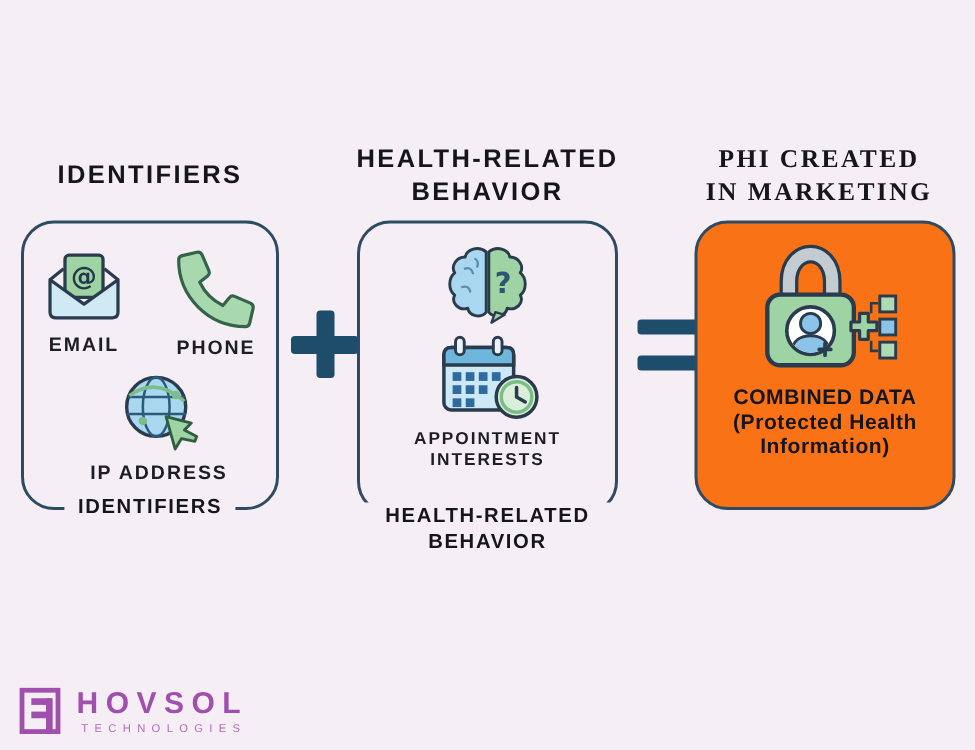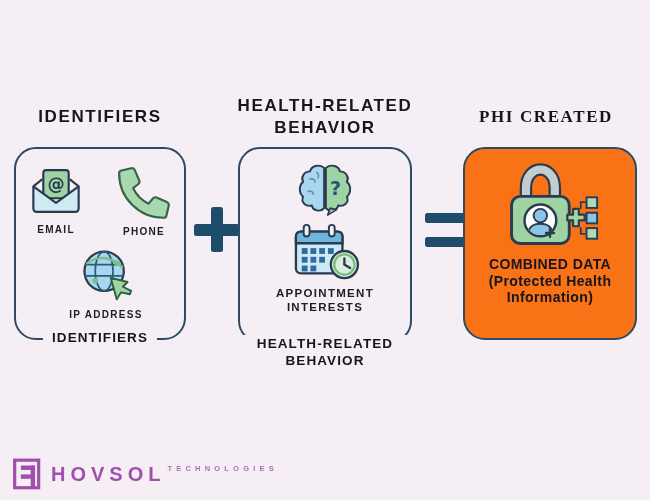--- a/index.html
+++ b/index.html
@@ -27,21 +27,21 @@
     position:absolute;left:50%;transform:translateX(-50%);background:#f5eff5;
     padding:0 9px;font-weight:800;font-size:13.5px;letter-spacing:1.1px;
     white-space:nowrap;line-height:18px;bottom:-9px;color:#15151d;text-align:center;
   }
   .box-tag.two{white-space:normal;width:max-content;line-height:17px;bottom:-28px;}
   
   .rows{display:flex;flex-direction:column;align-items:center;width:100%;}
   .row{display:flex;justify-content:center;align-items:flex-start;width:100%;}
   .item{display:flex;flex-direction:column;align-items:center;}
   .ilabel{
-    font-weight:800;font-size:10px;letter-spacing:1.3px;color:#1d1d26;
+    font-weight:800;font-size:13px;letter-spacing:1.3px;color:#1d1d26;
     text-align:center;line-height:14px;margin-top:3px;
   }
   
   .op{position:absolute;}
   .plus{left:194px;top:207px;width:45px;height:45px;}
   .pbar{position:absolute;background:#1d4d6b;border-radius:2.5px;}
   .pbar.h{left:0;right:0;top:50%;height:12px;margin-top:-6px;}
   .pbar.v{top:0;bottom:0;left:50%;width:12px;margin-left:-6px;}
   .equals{left:425px;top:213px;width:41px;height:34px;display:flex;flex-direction:column;justify-content:space-between;}
   .ebar{height:10px;background:#1d4d6b;border-radius:2.5px;}
@@ -51,38 +51,39 @@
     font-size:14px;line-height:16.5px;letter-spacing:.4px;
   }
   .phi-caption .l2{display:block;width:152px;margin:0 auto;}
   
   .footer-text{
     position:absolute;left:5px;right:5px;top:386px;text-align:center;
     font-weight:800;font-size:17.5px;line-height:25px;color:#14141c;letter-spacing:.1px;
   }
   
   .logo{position:absolute;left:12px;top:455px;display:flex;align-items:center;gap:7px;}
-  .logo-txt{display:flex;}
+  .logo-txt{display:flex;flex-direction:column;align-items:center;}
   .logo-name{font-weight:800;font-size:20px;letter-spacing:5px;color:#a14fad;line-height:22px;}
-  .logo-tag{font-weight:700;font-size:7.5px;letter-spacing:4.2px;color:#b06cbc;margin-top:1px;margin-left:2px;}
+  .logo-tag{font-weight:400;font-size:7.5px;letter-spacing:4.2px;color:#b06cbc;margin-top:1px;margin-left:2px;}
 </style>
 </head>
 <body>
 
 <div class="canvas">
 
   <div class="col-header h1">
     <span>IDENTIFIERS</span>
   </div>
   <div class="col-header h2">
     <span>HEALTH-RELATED</span>
     <span>BEHAVIOR</span>
   </div>
   <div class="col-header h3">
     <span>PHI CREATED</span>
+    <span>IN MARKETING</span>
   </div>
 
   <div class="box box1">
     <div class="rows" style="padding-top:13px;">
       <div class="row" style="gap:14px;">
         <div class="item" style="width:74px;">
           <svg width="58" height="58" viewBox="0 0 64 64">
             <rect x="18" y="9" width="28" height="31" rx="3" fill="#9ed3a4" stroke="#2b3b4e" stroke-width="2.4"></rect>
             <text x="32" y="31" text-anchor="middle" font-family="DejaVu Sans, sans-serif" font-size="19" font-weight="bold" fill="#24384a">@</text>
             <path d="M7 27 L17 19" stroke="#2b3b4e" stroke-width="2.4" fill="none"></path>

